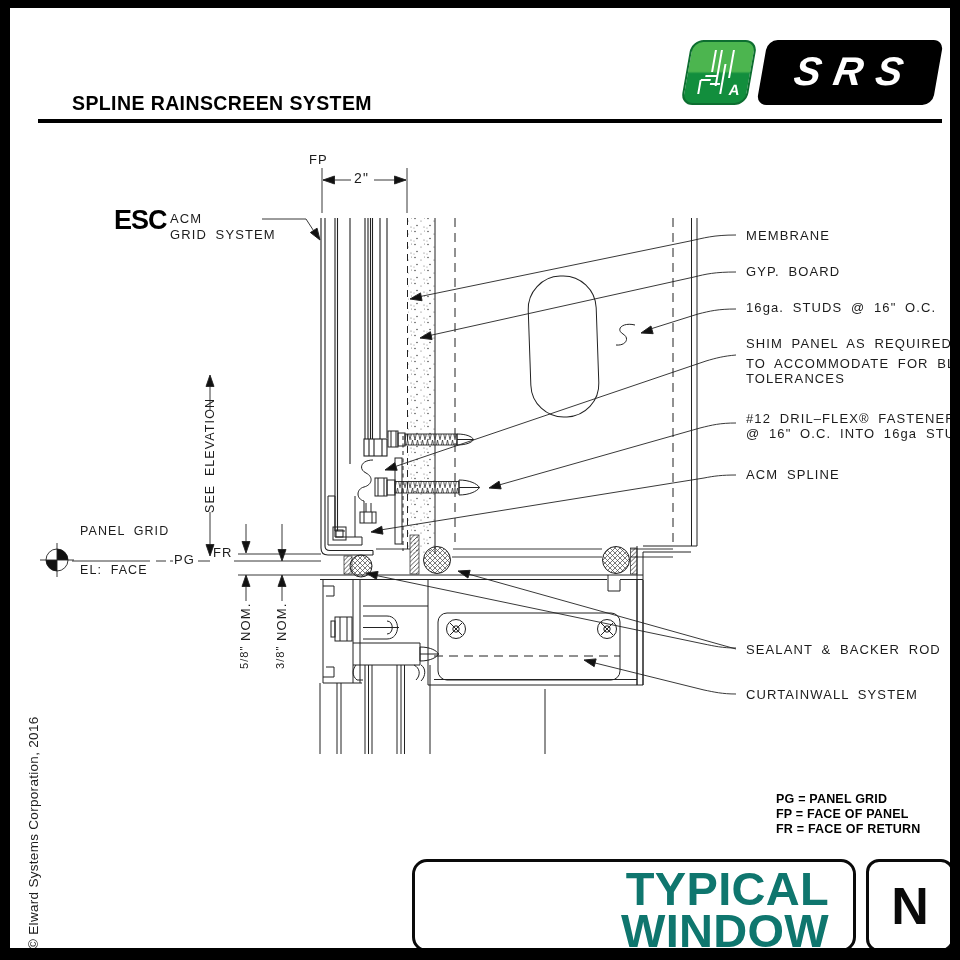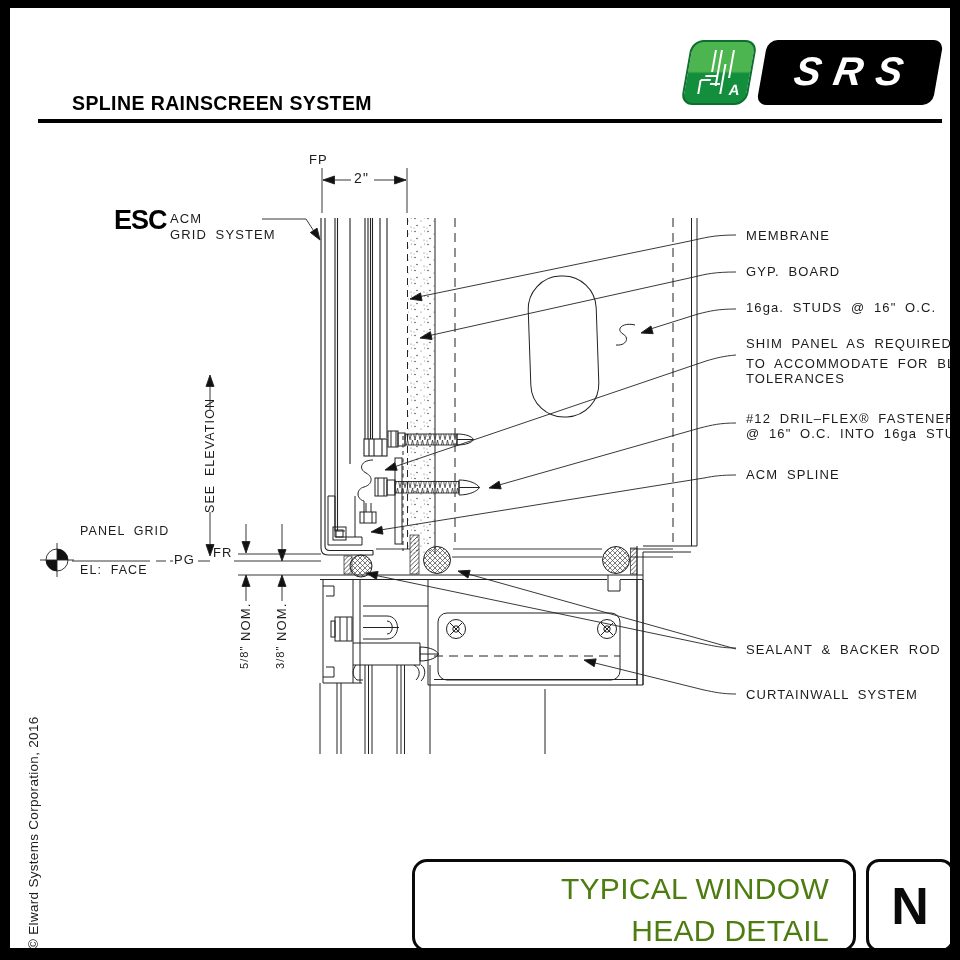--- a/index.html
+++ b/index.html
@@ -19,21 +19,21 @@
   .srsbox{position:absolute;left:752px;top:32px;width:176px;height:65px;background:#000;
           border-radius:10px;transform:skewX(-10deg);}
   .srsbox span{display:block;text-align:center;line-height:63px;color:#fff;font-weight:bold;
                font-style:italic;font-size:40px;letter-spacing:13px;text-indent:10px;}
   .escmark{position:absolute;left:104px;top:199px;font-size:27px;font-weight:900;color:#000;
            letter-spacing:-1px;line-height:26px;}
   .legend{position:absolute;left:766px;top:784px;font-size:12.5px;font-weight:bold;color:#000;
           line-height:15px;letter-spacing:.2px;}
   .tblock{position:absolute;left:402px;top:851px;width:444px;height:93px;border:3px solid #0a0a0a;
           border-radius:15px;box-sizing:border-box;text-align:right;padding:6px 24px 0 0;}
-  .tblock div{font-size:30px;font-weight:normal;color:#4d7c0f;line-height:42px;letter-spacing:.3px;}
+  .tblock div{font-size:47px;font-weight:bold;color:#0f766e;line-height:42px;letter-spacing:.3px;}
   .nblock{position:absolute;left:856px;top:851px;width:88px;height:93px;border:3px solid #0a0a0a;
           border-radius:13px;box-sizing:border-box;text-align:center;}
   .nblock span{font-size:52px;font-weight:bold;line-height:88px;color:#0a0a0a;}
   .copyright{position:absolute;left:16px;top:941px;transform-origin:0 0;transform:rotate(-90deg);
              font-size:13.5px;color:#1c1c1c;letter-spacing:.3px;white-space:nowrap;}
   svg text{font-family:"Liberation Sans",sans-serif;}
 </style>
 </head>
 <body>
 
@@ -229,20 +229,25 @@
   <div class="cad" style="left:736px;top:293px">16ga. STUDS @ 16" O.C.</div>
   <div class="cad" style="left:736px;top:329px">SHIM PANEL AS REQUIRED</div>
   <div class="cad" style="left:736px;top:349px">TO ACCOMMODATE FOR BLDG.</div>
   <div class="cad" style="left:736px;top:364px">TOLERANCES</div>
   <div class="cad" style="left:736px;top:404px">#12 DRIL–FLEX® FASTENER</div>
   <div class="cad" style="left:736px;top:419px">@ 16" O.C. INTO 16ga STUDS</div>
   <div class="cad" style="left:736px;top:460px">ACM SPLINE</div>
   <div class="cad" style="left:736px;top:635px">SEALANT &amp; BACKER ROD</div>
   <div class="cad" style="left:736px;top:680px">CURTAINWALL SYSTEM</div>
 
+  <div class="legend">
+    <div>PG = PANEL GRID</div>
+    <div>FP = FACE OF PANEL</div>
+    <div>FR = FACE OF RETURN</div>
+  </div>
 
   <div class="tblock">
     <div>TYPICAL WINDOW</div>
     <div>HEAD DETAIL</div>
   </div>
   <div class="nblock">
     <span>N</span>
   </div>
 
   <div class="copyright">© Elward Systems Corporation,  2016</div>

